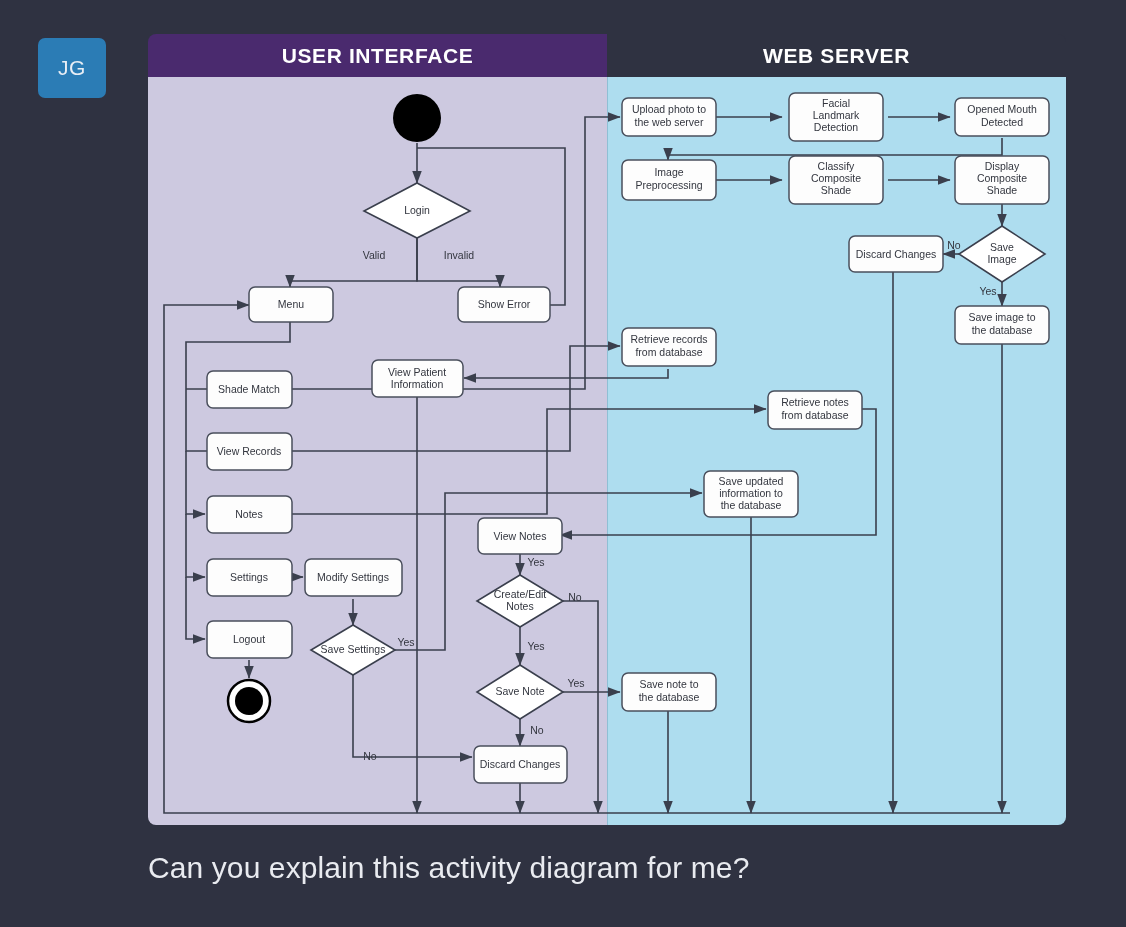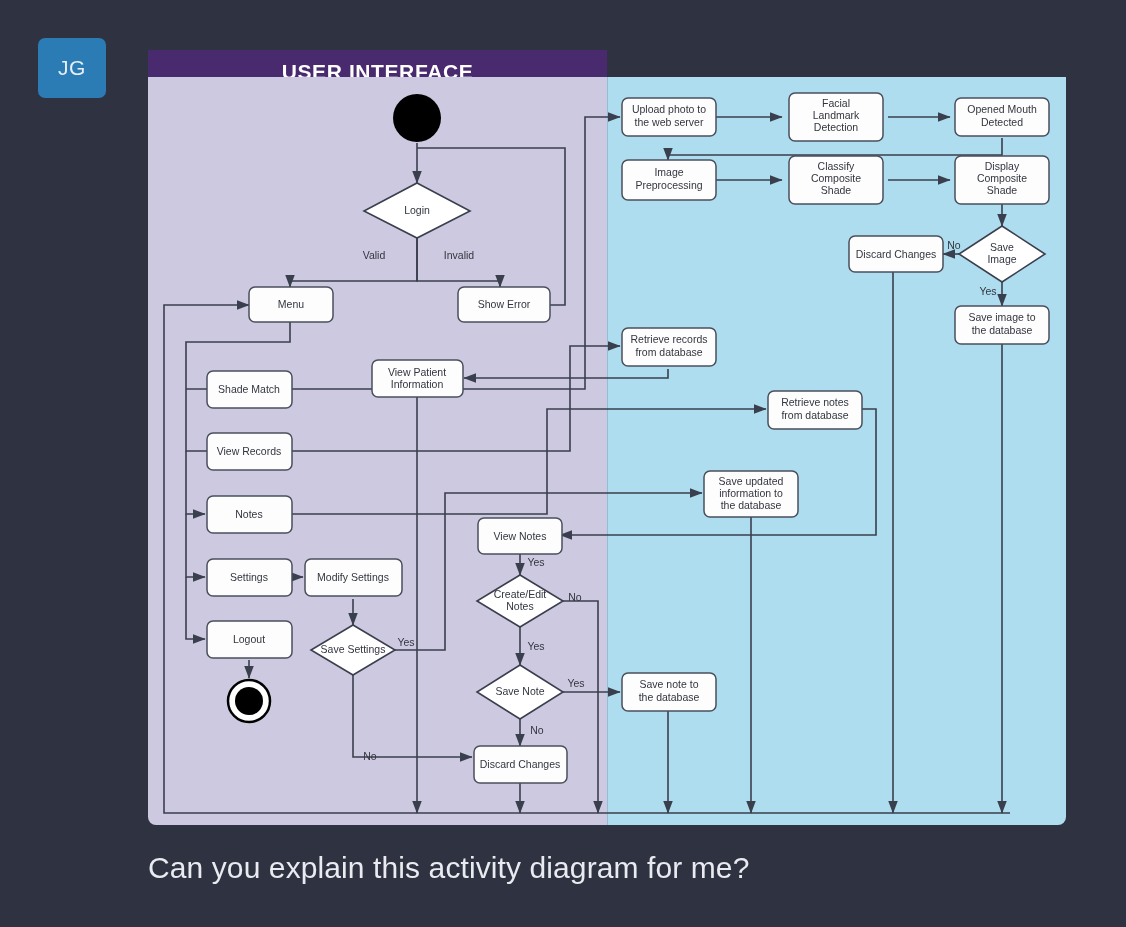--- a/index.html
+++ b/index.html
@@ -21,21 +21,21 @@
   }
 
   
   .card{
     position:absolute;left:148px;top:34px;width:918px;height:791px;
     border-radius:8px;overflow:hidden;
   }
   .lane-head{position:absolute;top:0;height:43px;
     display:flex;align-items:center;justify-content:center;
     color:#ffffff;font-weight:bold;font-size:21px;letter-spacing:.6px;}
-  .lane-head.ui{left:0;width:459px;background:#4a2a6e;margin-top:16px;}
+  .lane-head.ui{left:0;width:459px;background:#4a2a6e;}
   .lane-head.ws{left:459px;width:459px;background:#2f3241;}
   .lane-body{position:absolute;top:43px;height:748px;}
   .lane-body.ui{left:0;width:459px;background:#cdc9e0;}
   .lane-body.ws{left:459px;width:459px;background:#aeddef;}
   .lane-split{position:absolute;left:459px;top:43px;width:1px;height:748px;
     background:#8fbfd4;}
 
   
   svg.flow{position:absolute;left:0;top:0;width:1126px;height:927px;
     pointer-events:none;}
@@ -58,20 +58,23 @@
 
 <div id="root">
 
   <div class="avatar">
     <span>JG</span>
   </div>
 
   <div class="card">
     <div class="lane-head ui">
       <span>USER INTERFACE</span>
+    </div>
+    <div class="lane-head ws">
+      <span>WEB SERVER</span>
     </div>
     <div class="lane-body ui"></div>
     <div class="lane-body ws"></div>
     <div class="lane-split"></div>
   </div>
 
   <svg class="flow">
     <defs>
       <marker id="ah" markerWidth="9" markerHeight="9" refX="7.6" refY="3" orient="auto">
         <path d="M0,0 L8,3 L0,6 z" fill="#3a3f4d"></path>

